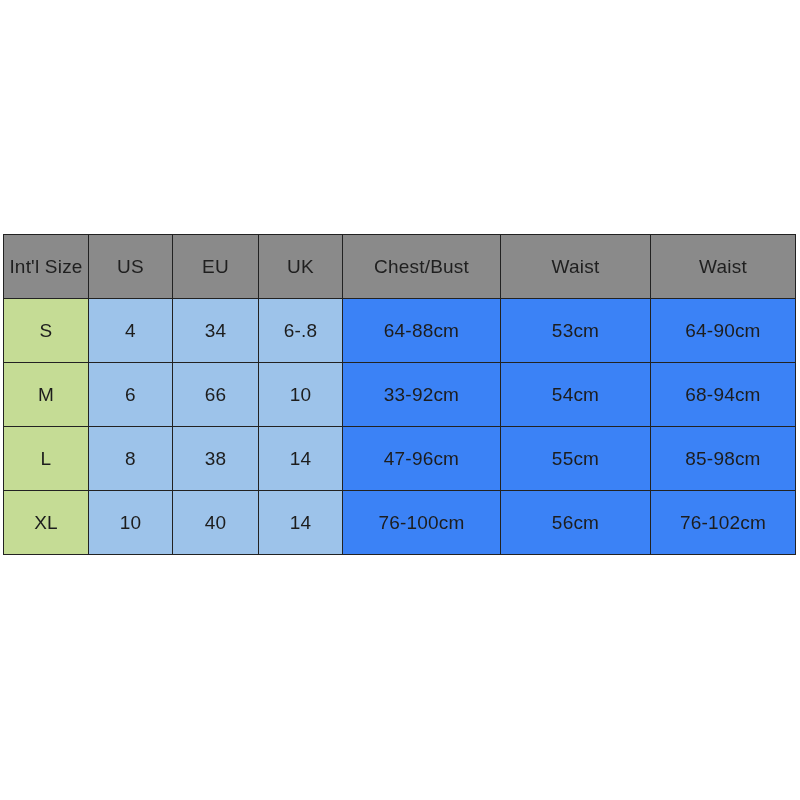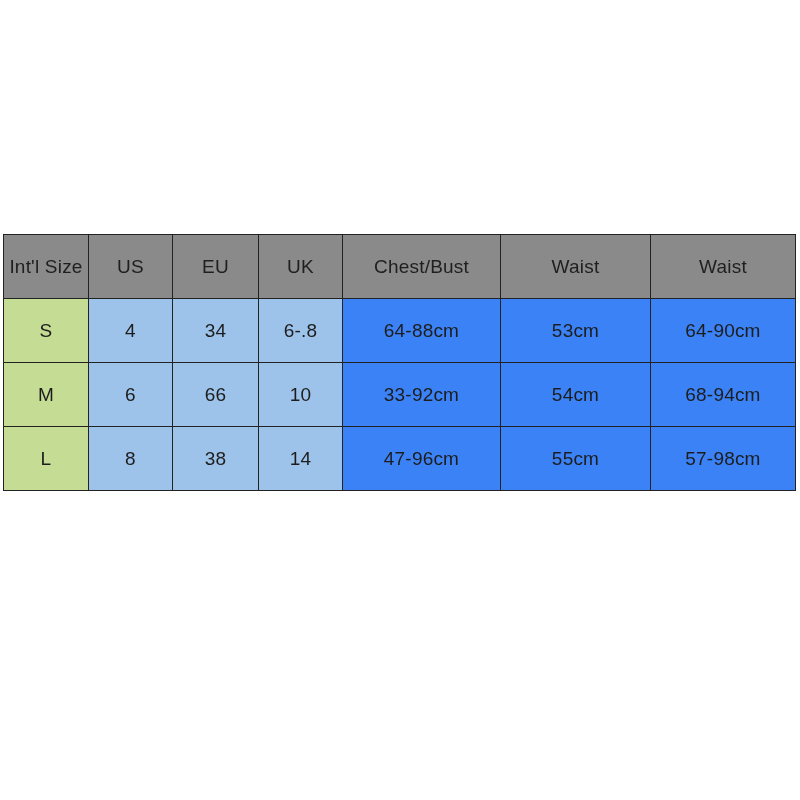--- a/index.html
+++ b/index.html
@@ -120,18 +120,27 @@
         <td class="cell-meas">54cm</td>
         <td class="cell-meas">68-94cm</td>
       </tr>
       <tr>
         <td class="cell-size">L</td>
         <td class="cell-num">8</td>
         <td class="cell-num">38</td>
         <td class="cell-num">14</td>
         <td class="cell-meas">47-96cm</td>
         <td class="cell-meas">55cm</td>
-        <td class="cell-meas">57-98cm</td>
+        <td class="cell-meas">85-98cm</td>
+      </tr>
+      <tr>
+        <td class="cell-size">XL</td>
+        <td class="cell-num">10</td>
+        <td class="cell-num">40</td>
+        <td class="cell-num">14</td>
+        <td class="cell-meas">76-100cm</td>
+        <td class="cell-meas">56cm</td>
+        <td class="cell-meas">76-102cm</td>
       </tr>
     </tbody>
   </table>
 
 </div>
 
 </body></html>

